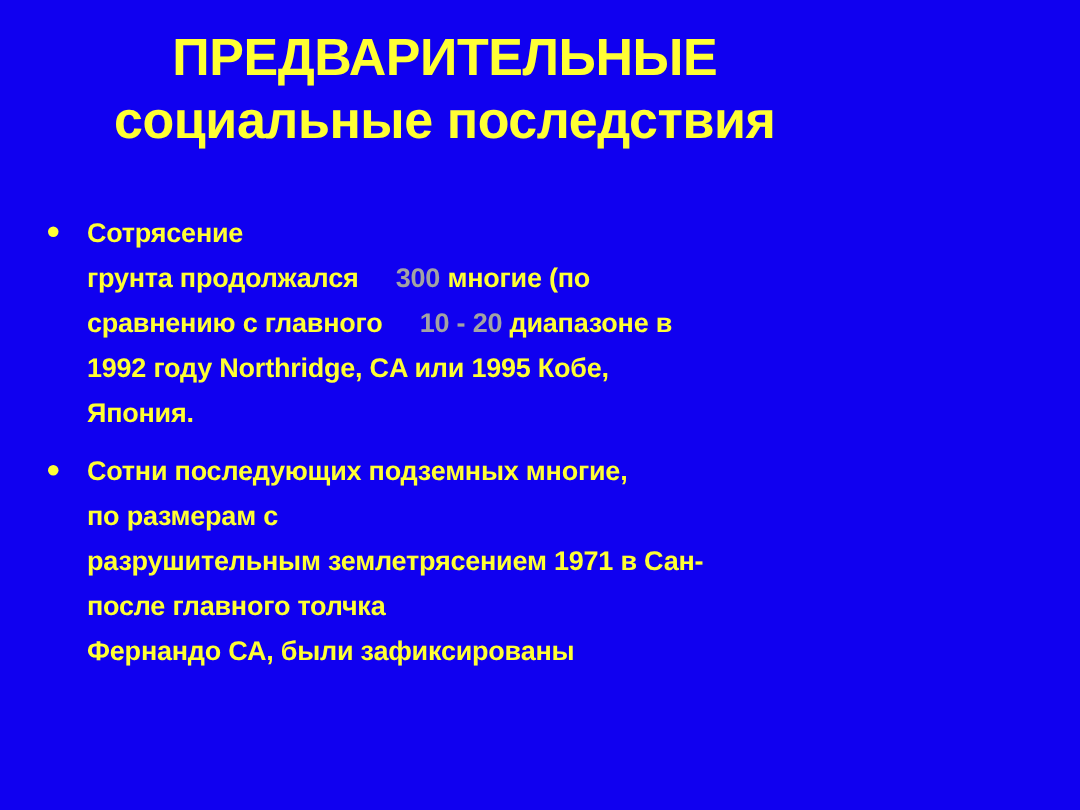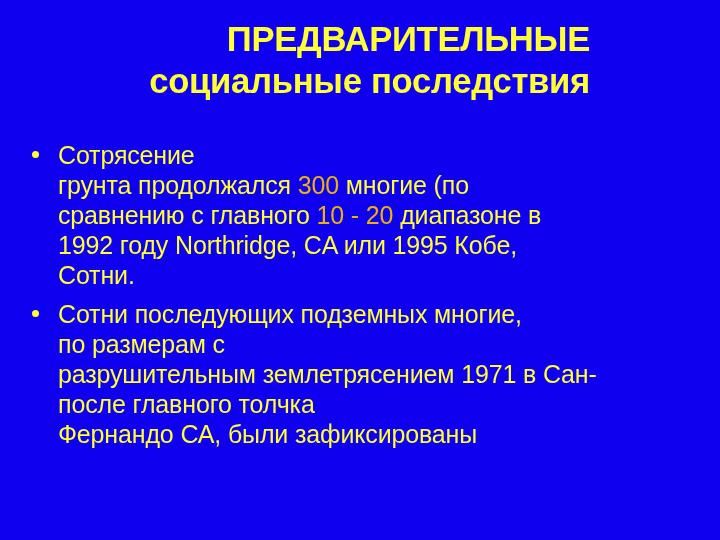--- a/index.html
+++ b/index.html
@@ -20,21 +20,21 @@
     box-sizing: border-box;
     overflow: hidden;
   }
 
   
   #title-block {
     position: absolute;
     top: 18px;
     left: 0;
     width: 593px;
-    text-align: right;
+    text-align: center;
   }
   .title-line {
     color: #ffff33;
     font-weight: bold;
     font-size: 35px;
     line-height: 42px;
     letter-spacing: -0.3px;
     white-space: nowrap;
     transform: scaleX(0.99);
   }
@@ -55,51 +55,52 @@
     position: absolute;
     left: 6px;
     top: 11px;
     width: 7px;
     height: 7px;
     border-radius: 50%;
     background: #ffff33;
   }
   .bullet-text {
     color: #ffff33;
-    font-weight: normal;
-    font-size: 25px;
+    font-weight: bold;
+    font-size: 18px;
     line-height: 30px;
     letter-spacing: -0.15px;
   }
   .line {
     white-space: nowrap;
   }
   .hl {
-    color: #eab308;
+    color: #a3a3a3;
+    margin-left: 20px;
   }
 </style>
 </head>
 <body>
 
 <div id="slide">
 
   <div id="title-block">
     <div class="title-line">ПРЕДВАРИТЕЛЬНЫЕ</div>
     <div class="title-line">социальные последствия</div>
   </div>
 
   <div id="body-block">
       <div class="bullet-item">
         <span class="bullet-marker"></span>
         <div class="bullet-text">
           <div class="line"><span>Сотрясение</span></div>
           <div class="line"><span>грунта продолжался </span><span class="hl">300</span><span> многие (по</span></div>
           <div class="line"><span>сравнению с главного </span><span class="hl">10 - 20</span><span> диапазоне в</span></div>
           <div class="line"><span>1992 году Northridge, CA или 1995 Кобе,</span></div>
-          <div class="line"><span>Сотни.</span></div>
+          <div class="line"><span>Япония.</span></div>
         </div>
       </div>
       <div class="bullet-item">
         <span class="bullet-marker"></span>
         <div class="bullet-text">
           <div class="line"><span>Сотни последующих подземных многие,</span></div>
           <div class="line"><span>по размерам с</span></div>
           <div class="line"><span>разрушительным землетрясением 1971 в Сан-</span></div>
           <div class="line"><span>после главного толчка</span></div>
           <div class="line"><span>Фернандо СА, были зафиксированы</span></div>

